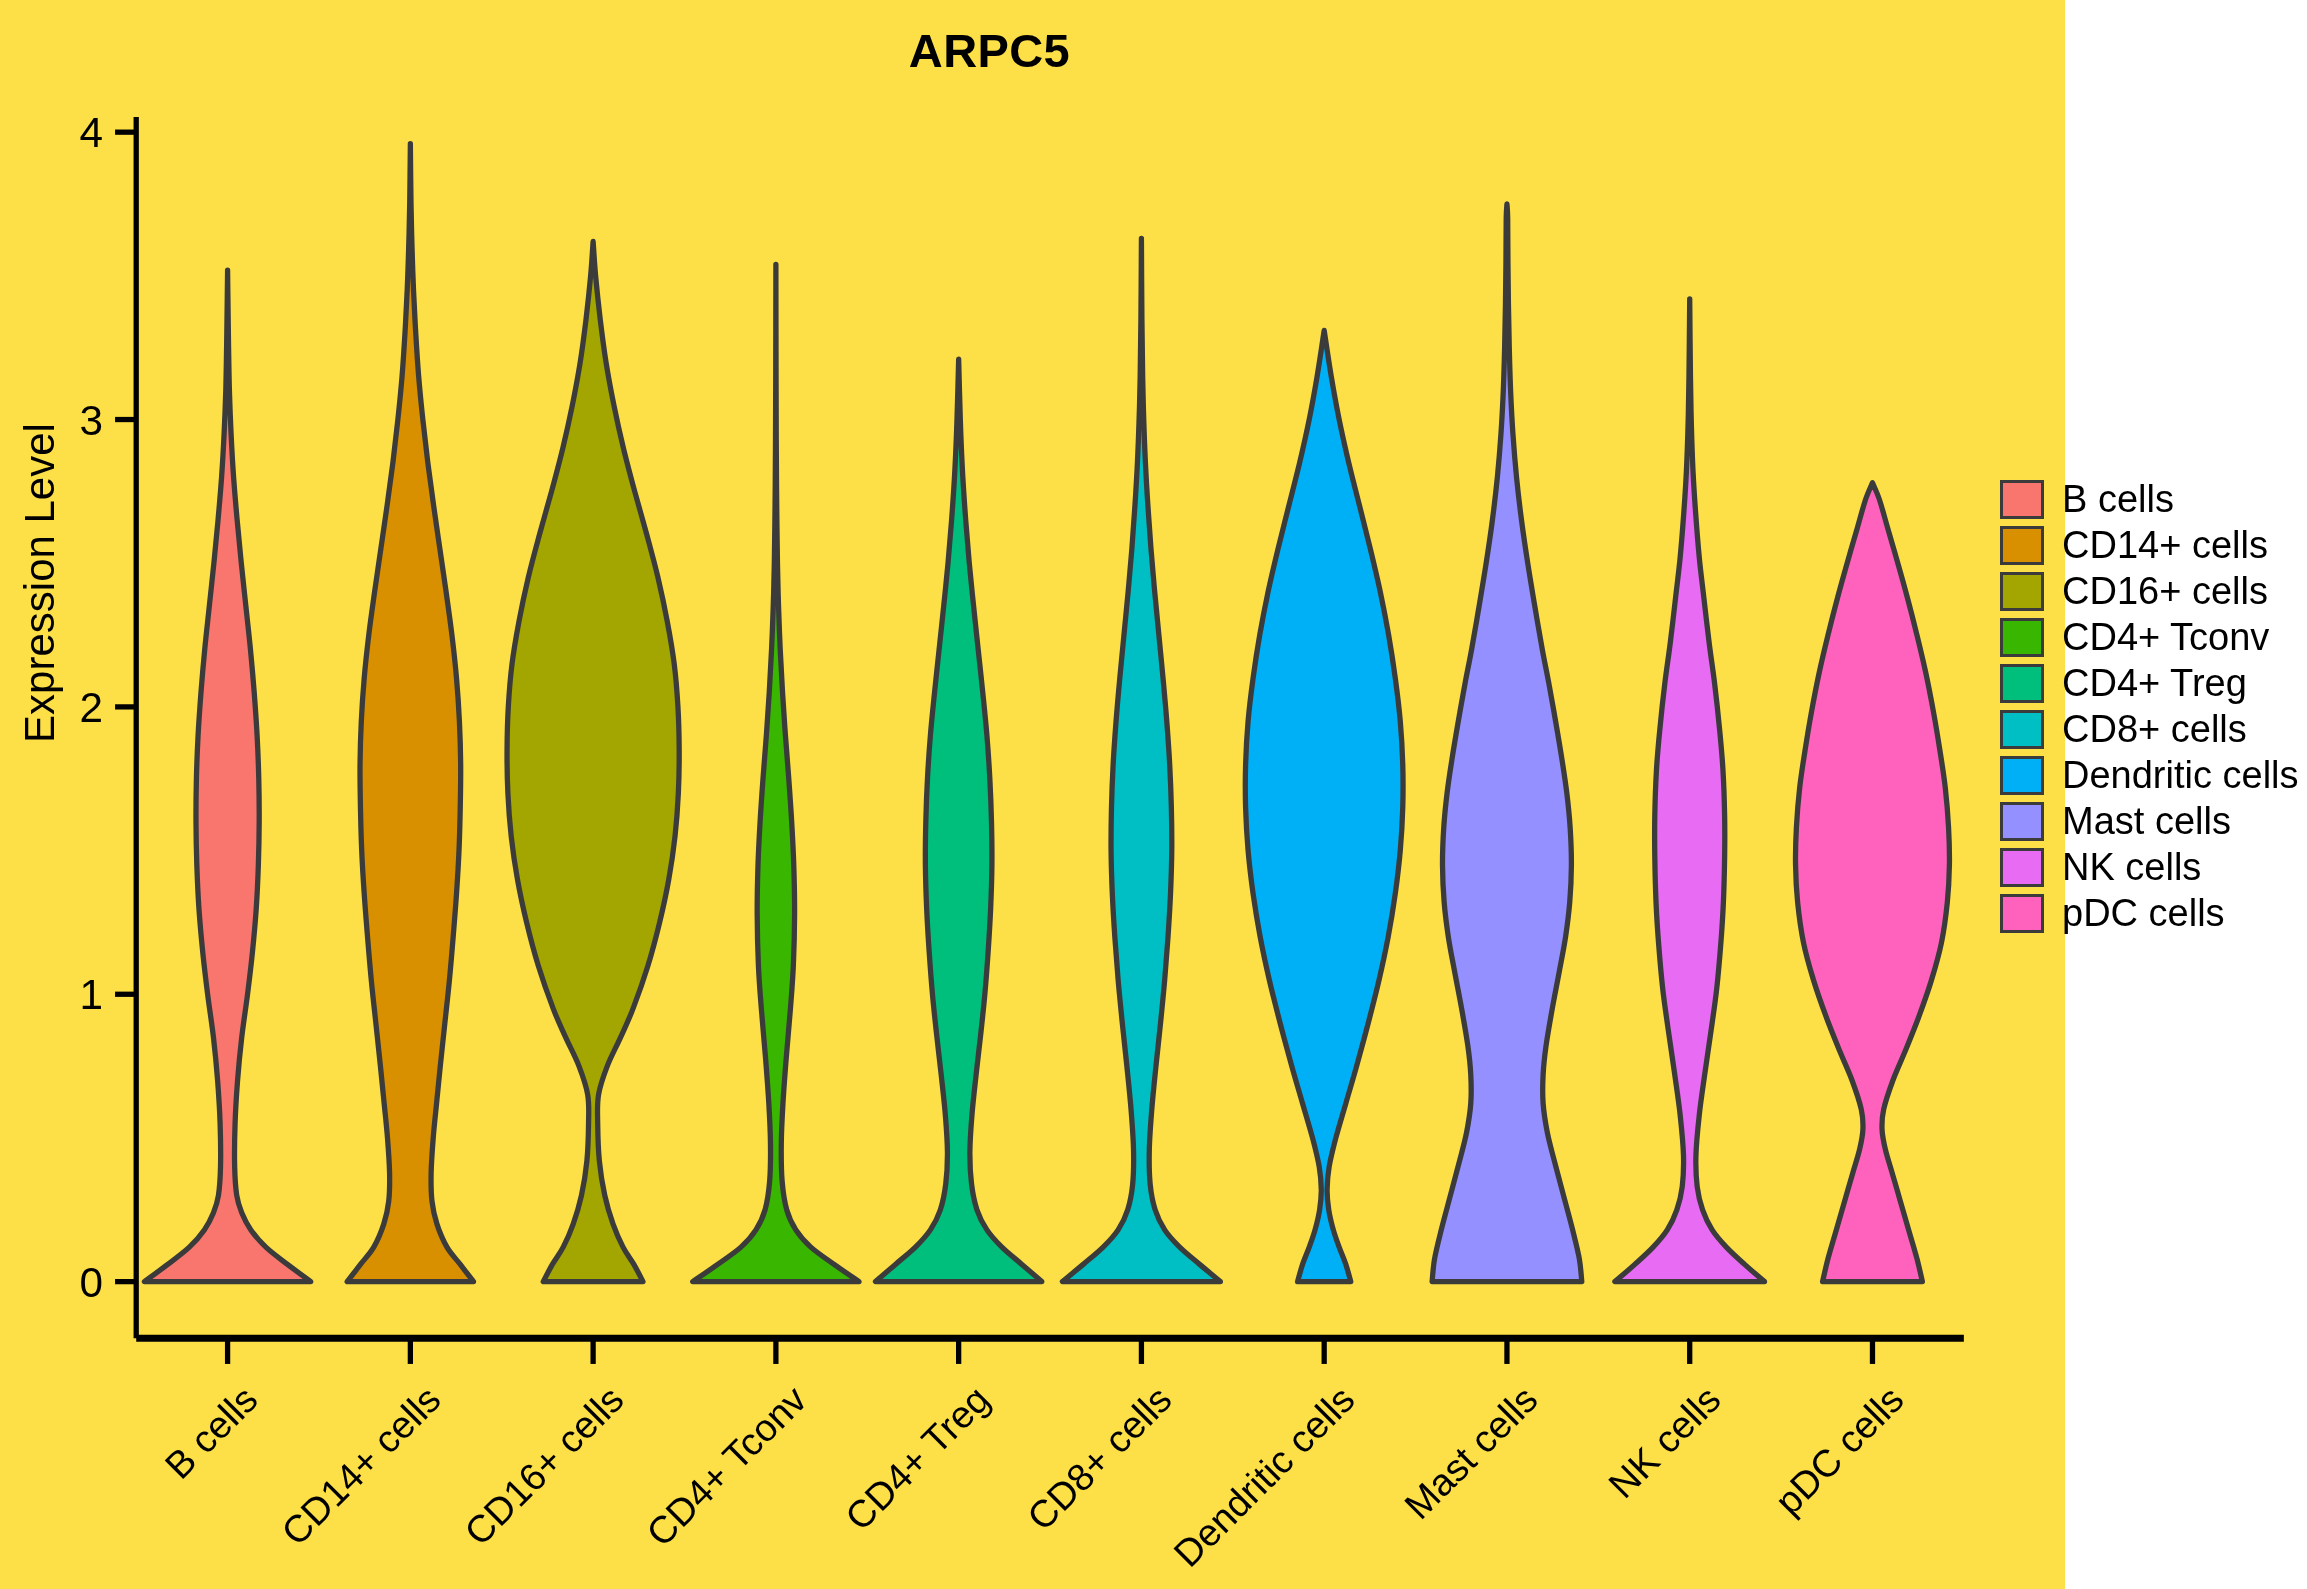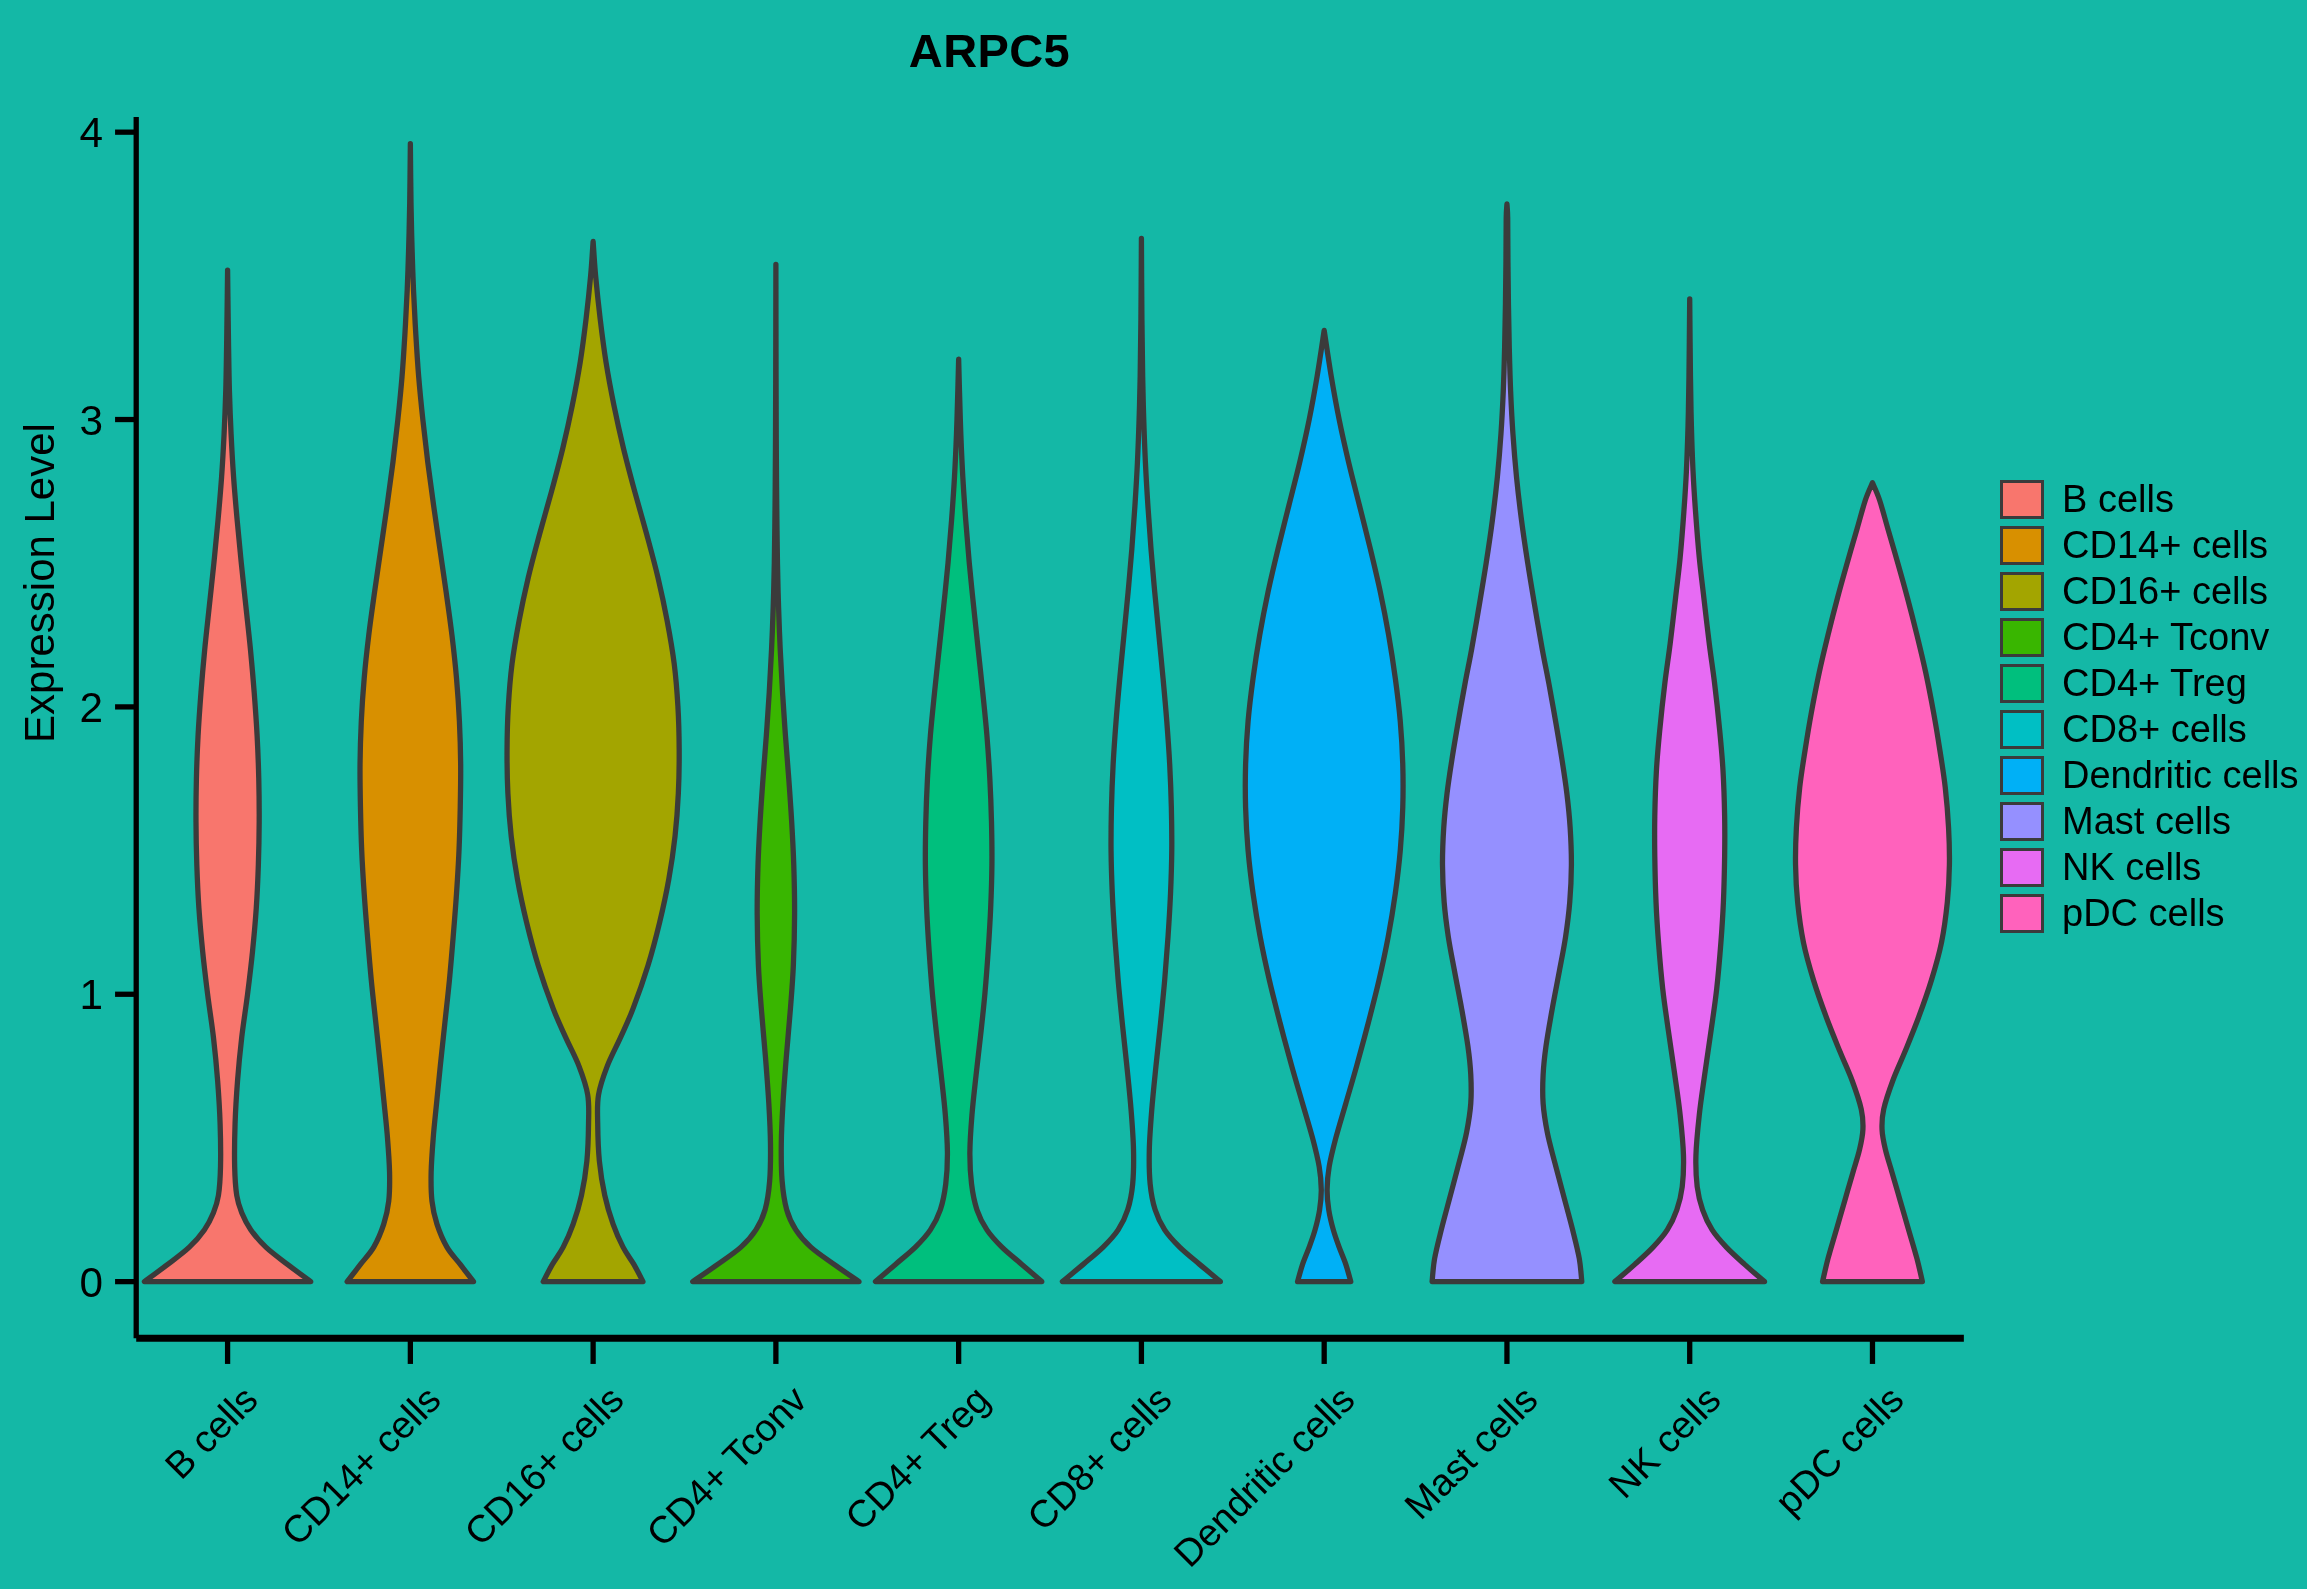--- a/index.html
+++ b/index.html
@@ -8,23 +8,23 @@
     background: #ffffff;
   }
   body {
     width: 2307px;
     height: 1589px;
     font-family: "Liberation Sans", sans-serif;
     overflow: hidden;
   }
   #plot-root {
     position: relative;
-    width: 2307px;
+    width: 2065px;
     height: 1589px;
-    background: #14b8a6;
+    background: #fde047;
   }
   #plot-title {
     position: absolute;
     top: 23px;
     left: 0;
     width: 1979px;
     text-align: center;
     font-size: 47px;
     font-weight: bold;
     color: #000000;

